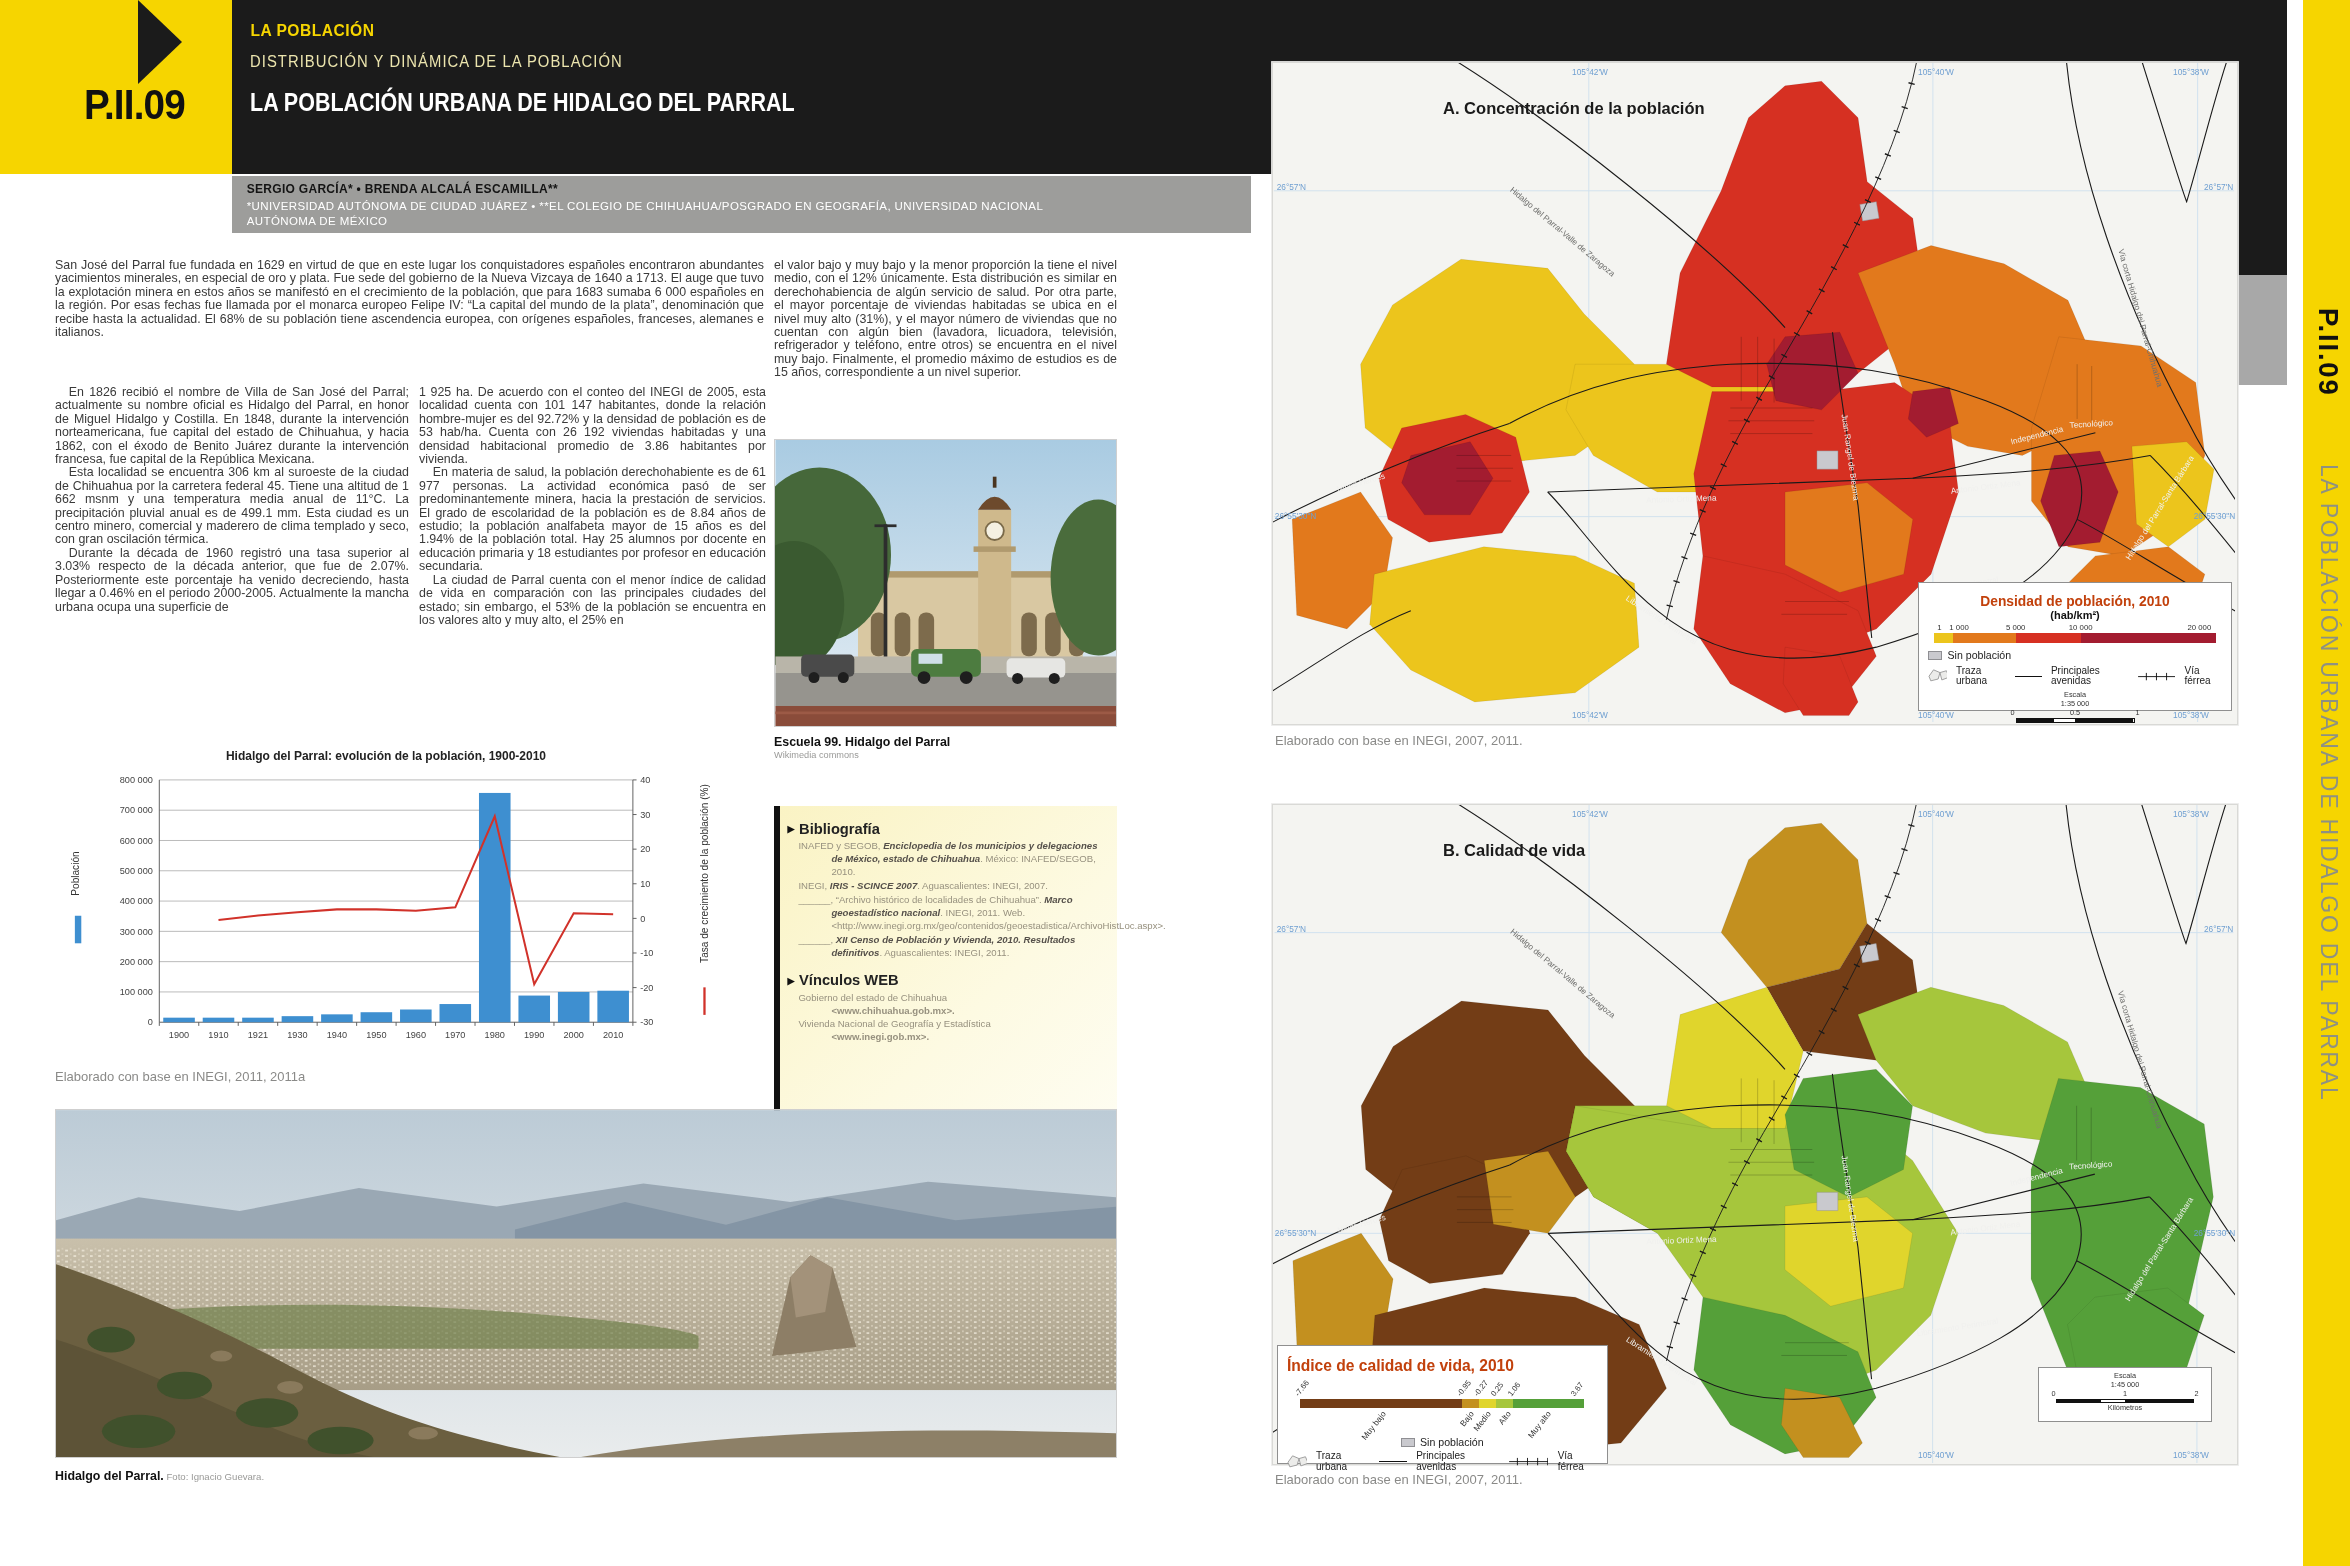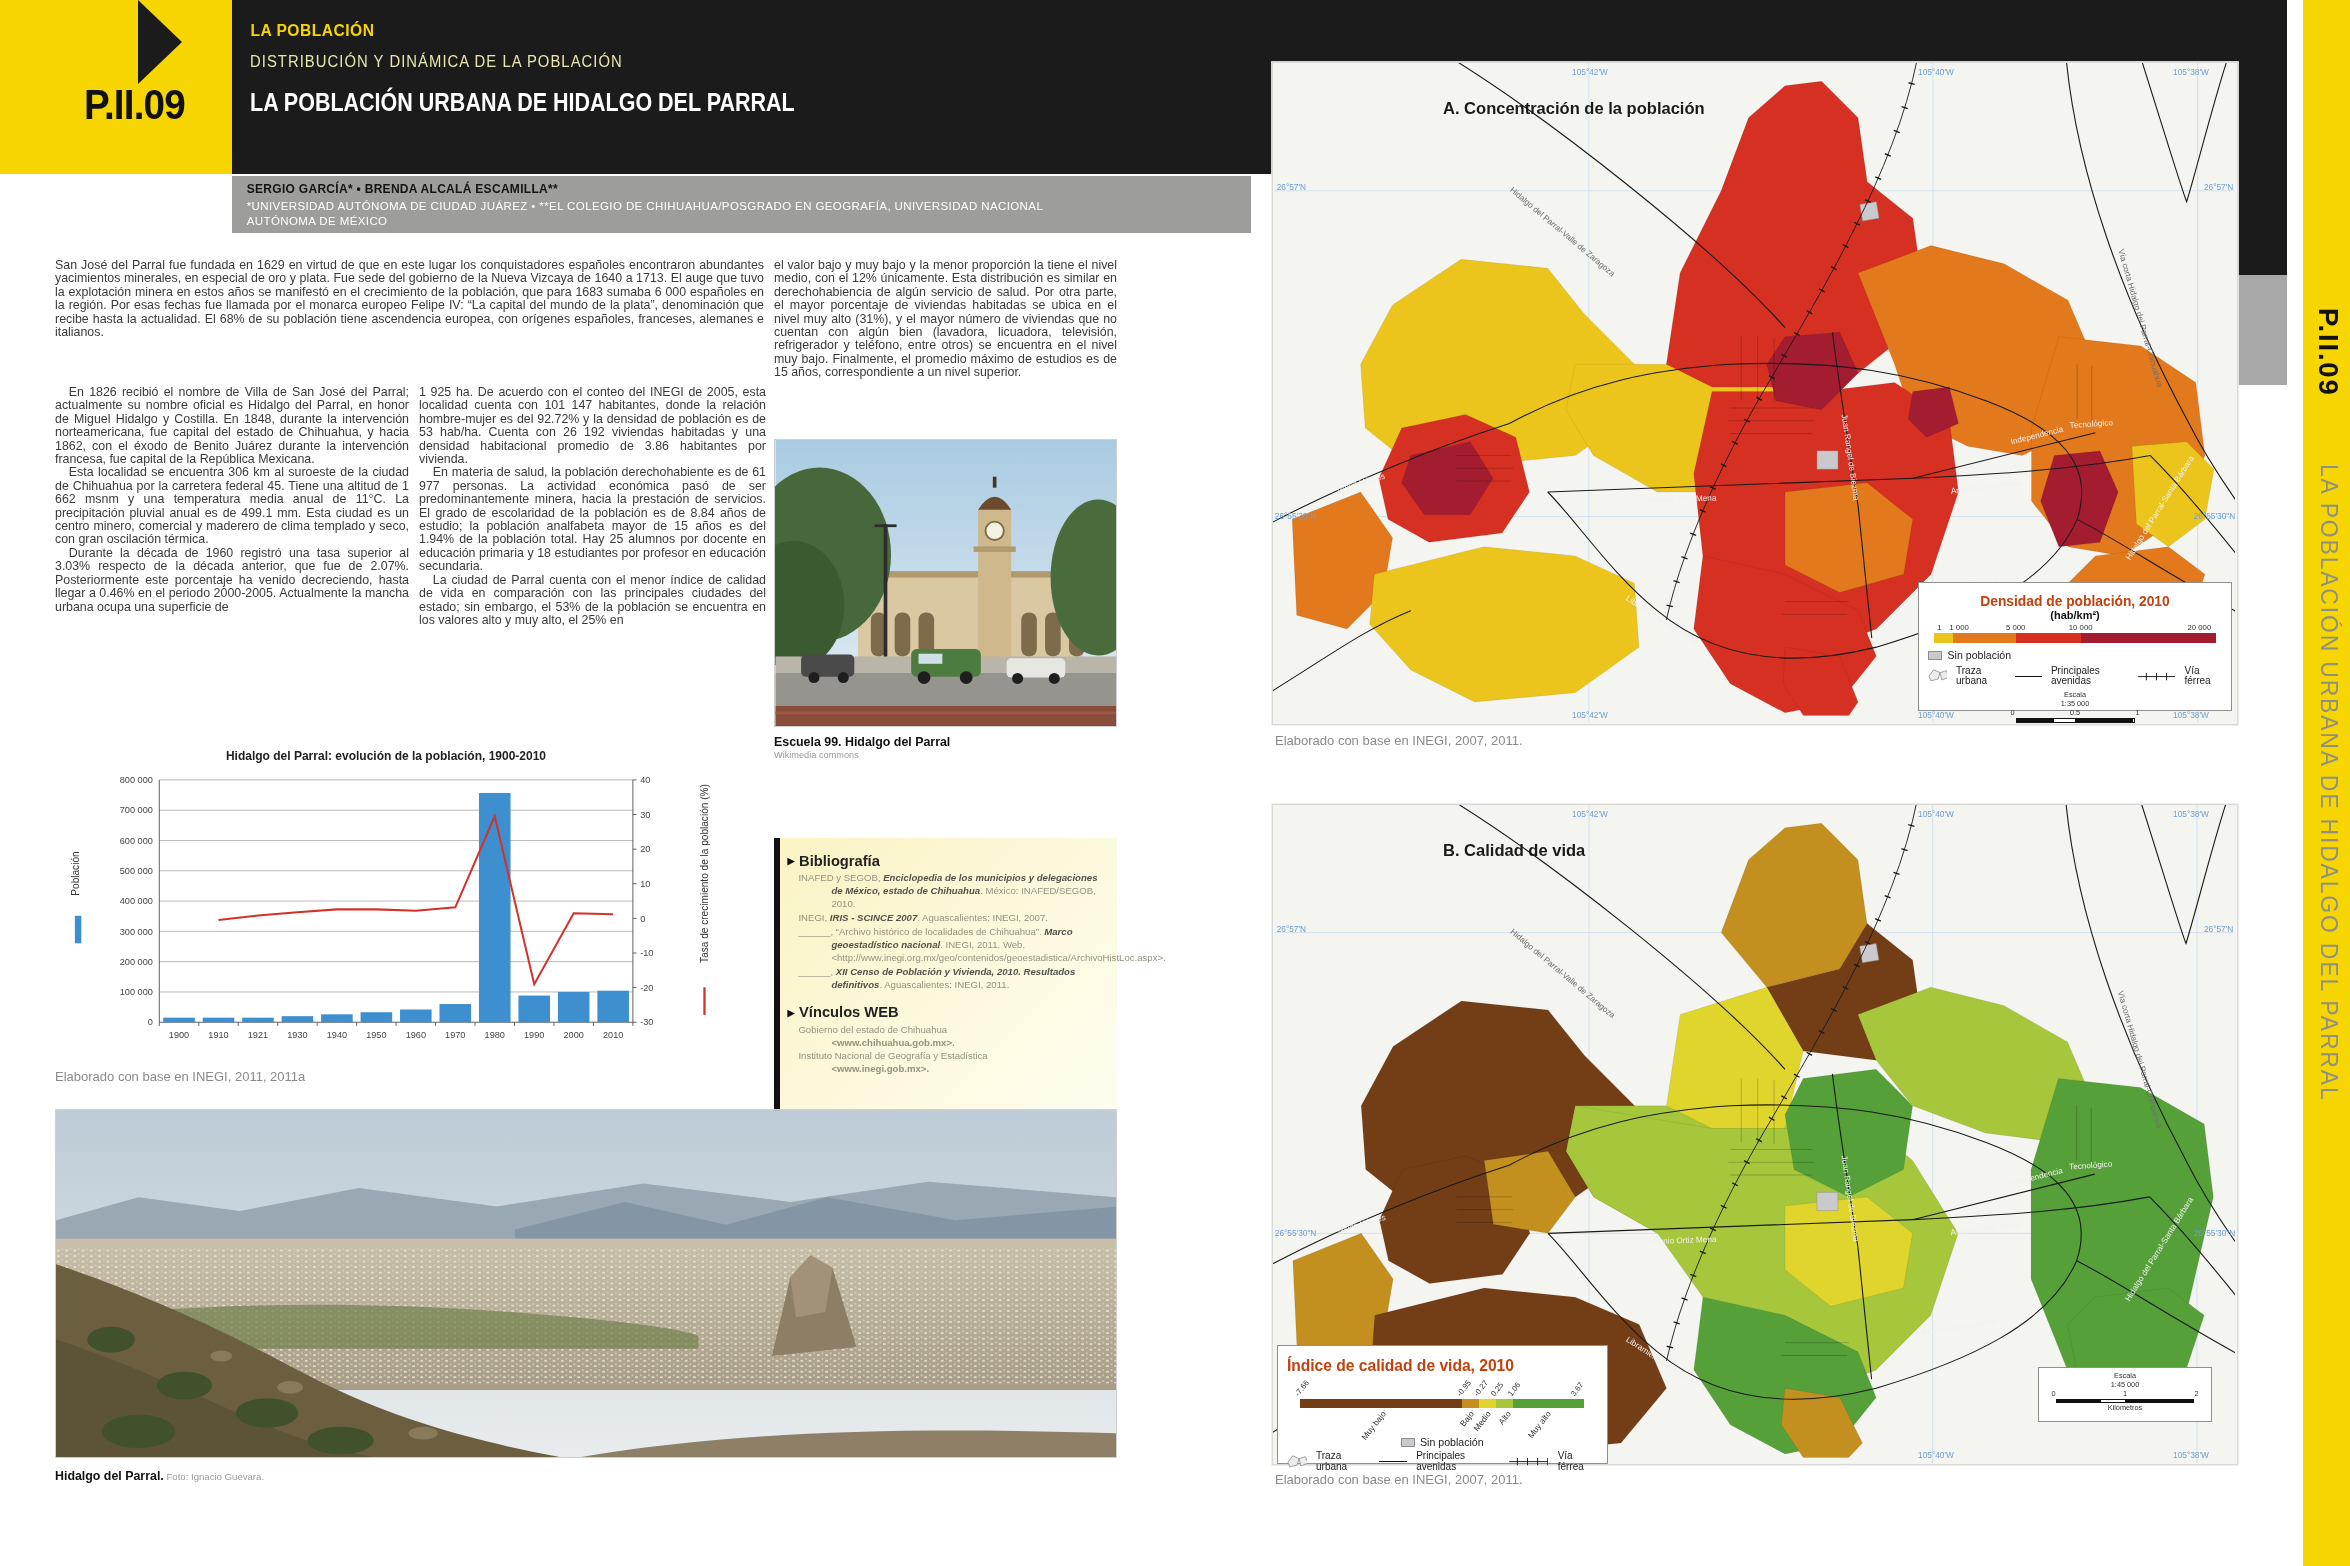--- a/index.html
+++ b/index.html
@@ -44,21 +44,21 @@
 
   
   figure{margin:0;padding:0;position:absolute;}
   #fig-escuela{left:774px;top:439px;width:343px;height:288px;border:0.9px solid #cfcfcf;overflow:hidden;}
   #fig-panorama{left:55px;top:1109px;width:1062px;height:349px;border:0.9px solid #cfcfcf;overflow:hidden;}
   .caption{position:absolute;font-size:12.4px;font-weight:bold;color:#111;}
   .caption .src{font-weight:normal;font-size:9.6px;color:#9a9a98;}
   .caption .src-block{display:block;font-weight:normal;font-size:9.2px;color:#9a9a98;margin-top:0.9px;}
 
   
-  #bib-box{position:absolute;left:774px;top:838px;width:343px;height:328px;background:linear-gradient(135deg,#faf3c4 0%,#fdfaе2 60%,#fefdf2 100%);background:linear-gradient(135deg,#faf3c4 0%,#fdfae2 60%,#fefdf2 100%);border-left:6.4px solid #111;padding:14.7px 14.7px 9.2px 18.4px;}
+  #bib-box{position:absolute;left:774px;top:806px;width:343px;height:328px;background:linear-gradient(135deg,#faf3c4 0%,#fdfaе2 60%,#fefdf2 100%);background:linear-gradient(135deg,#faf3c4 0%,#fdfae2 60%,#fefdf2 100%);border-left:6.4px solid #111;padding:14.7px 14.7px 9.2px 18.4px;}
   .bib-h{font-size:14.7px;font-weight:bold;color:#222;margin:0 0 3.7px -11px;}
   .bib-h .arr{font-size:9.2px;vertical-align:1.8px;margin-right:4.6px;color:#111;}
   .bib-list{list-style:none;margin:0;padding:0;font-size:9.6px;color:#97917f;line-height:1.35;}
   .bib-list li{padding-left:33px;text-indent:-33px;margin-bottom:0.9px;}
   .bib-list em{font-style:italic;font-weight:bold;color:#55504a;}
   .web-h{margin-top:13px;}
   .web-list{list-style:none;margin:0;padding:0;font-size:9.6px;color:#97917f;line-height:1.35;}
   .web-list .url{display:block;padding-left:33px;font-weight:bold;}
 
   
@@ -284,21 +284,21 @@
     <div class="bib-h"><span class="arr">▶</span><span>Bibliografía</span></div>
     <ul class="bib-list">
       <li><span>INAFED y SEGOB, </span><em>Enciclopedia de los municipios y delegaciones de México, estado de Chihuahua</em><span>. México: INAFED/SEGOB, 2010.</span></li>
       <li><span>INEGI, </span><em>IRIS - SCINCE 2007</em><span>. Aguascalientes: INEGI, 2007.</span></li>
       <li><span>______, “Archivo histórico de localidades de Chihuahua”. </span><em>Marco geoestadístico nacional</em><span>. INEGI, 2011. Web. &lt;http://www.inegi.org.mx/geo/contenidos/geoestadistica/ArchivoHistLoc.aspx&gt;.</span></li>
       <li><span>______, </span><em>XII Censo de Población y Vivienda, 2010. Resultados definitivos</em><span>. Aguascalientes: INEGI, 2011.</span></li>
     </ul>
     <div class="bib-h web-h"><span class="arr">▶</span><span>Vínculos WEB</span></div>
     <ul class="web-list">
       <li><span>Gobierno del estado de Chihuahua</span><span class="url">&lt;www.chihuahua.gob.mx&gt;.</span></li>
-      <li><span>Instituto Nacional de Geografía y Estadística</span><span class="url">&lt;www.inegi.gob.mx&gt;.</span></li>
+      <li><span>Vivienda Nacional de Geografía y Estadística</span><span class="url">&lt;www.inegi.gob.mx&gt;.</span></li>
     </ul>
   </div>
 
   <figure id="fig-panorama">
     <svg width="1062" height="349" viewBox="0 0 1157 380">
       <defs>
         <linearGradient id="skyp" x1="0" y1="0" x2="0" y2="1">
           <stop offset="0" stop-color="#bccbd6"></stop>
             <stop offset="1" stop-color="#e9eced"></stop>
         </linearGradient>

